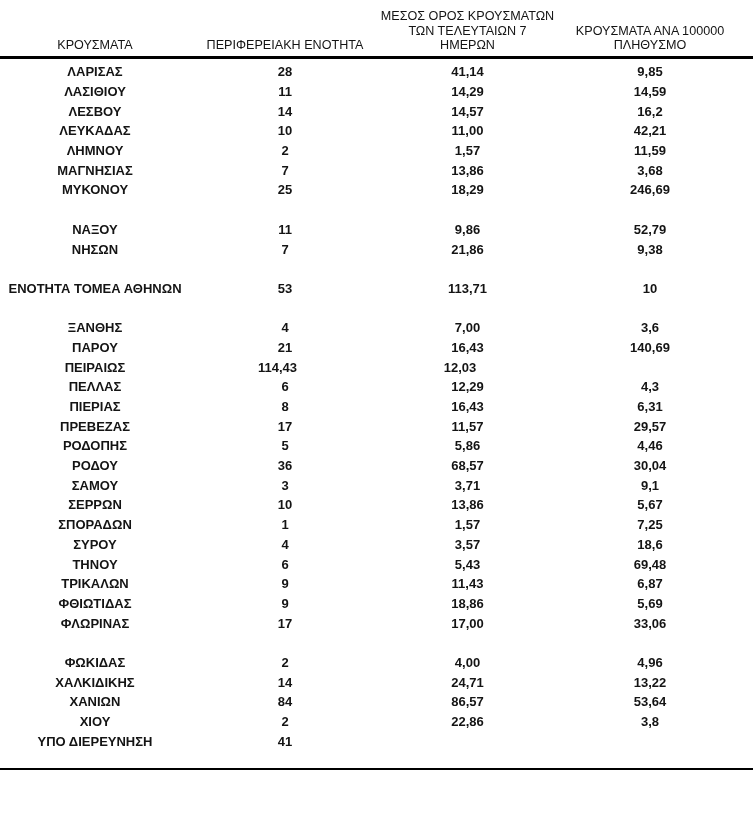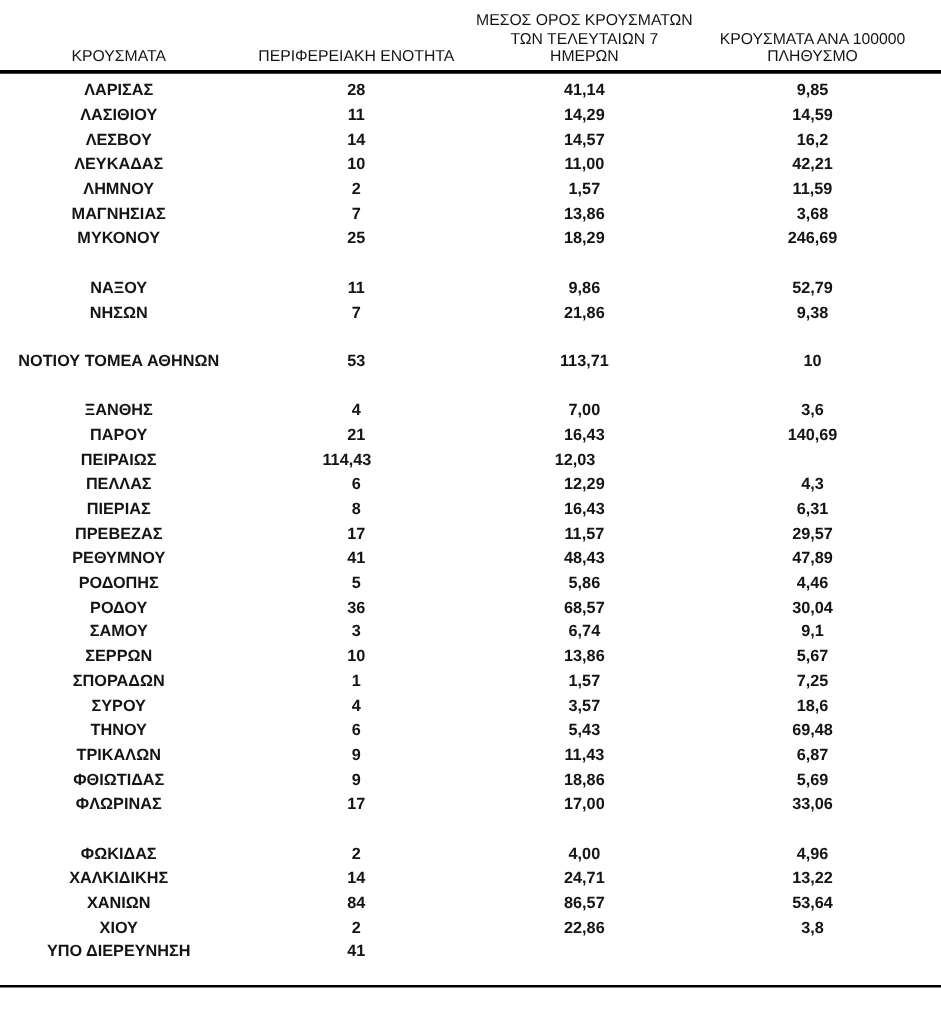--- a/index.html
+++ b/index.html
@@ -157,21 +157,21 @@
   </div>
 
   <div class="tr spacer">
     <div class="td c1"></div>
     <div class="td c2"></div>
     <div class="td c3"></div>
     <div class="td c4"></div>
   </div>
 
   <div class="tr">
-    <div class="td c1">ΝΟΤΙΟΥ ΤΟΜΕΑ ΑΘΗΝΩΝ</div>
+    <div class="td c1">ΕΝΟΤΗΤΑ ΤΟΜΕΑ ΑΘΗΝΩΝ</div>
     <div class="td c2">53</div>
     <div class="td c3">113,71</div>
     <div class="td c4">10</div>
   </div>
 
   <div class="tr spacer">
     <div class="td c1"></div>
     <div class="td c2"></div>
     <div class="td c3"></div>
     <div class="td c4"></div>
@@ -211,45 +211,39 @@
     <div class="td c4">6,31</div>
   </div>
 
   <div class="tr">
     <div class="td c1">ΠΡΕΒΕΖΑΣ</div>
     <div class="td c2">17</div>
     <div class="td c3">11,57</div>
     <div class="td c4">29,57</div>
   </div>
 
-  <div class="tr">
-    <div class="td c1">ΡΕΘΥΜΝΟΥ</div>
-    <div class="td c2">41</div>
-    <div class="td c3">48,43</div>
-    <div class="td c4">47,89</div>
-  </div>
 
   <div class="tr">
     <div class="td c1">ΡΟΔΟΠΗΣ</div>
     <div class="td c2">5</div>
     <div class="td c3">5,86</div>
     <div class="td c4">4,46</div>
   </div>
 
   <div class="tr">
     <div class="td c1">ΡΟΔΟΥ</div>
     <div class="td c2">36</div>
     <div class="td c3">68,57</div>
     <div class="td c4">30,04</div>
   </div>
 
   <div class="tr">
     <div class="td c1">ΣΑΜΟΥ</div>
     <div class="td c2">3</div>
-    <div class="td c3">6,74</div>
+    <div class="td c3">3,71</div>
     <div class="td c4">9,1</div>
   </div>
 
   <div class="tr">
     <div class="td c1">ΣΕΡΡΩΝ</div>
     <div class="td c2">10</div>
     <div class="td c3">13,86</div>
     <div class="td c4">5,67</div>
   </div>
 

